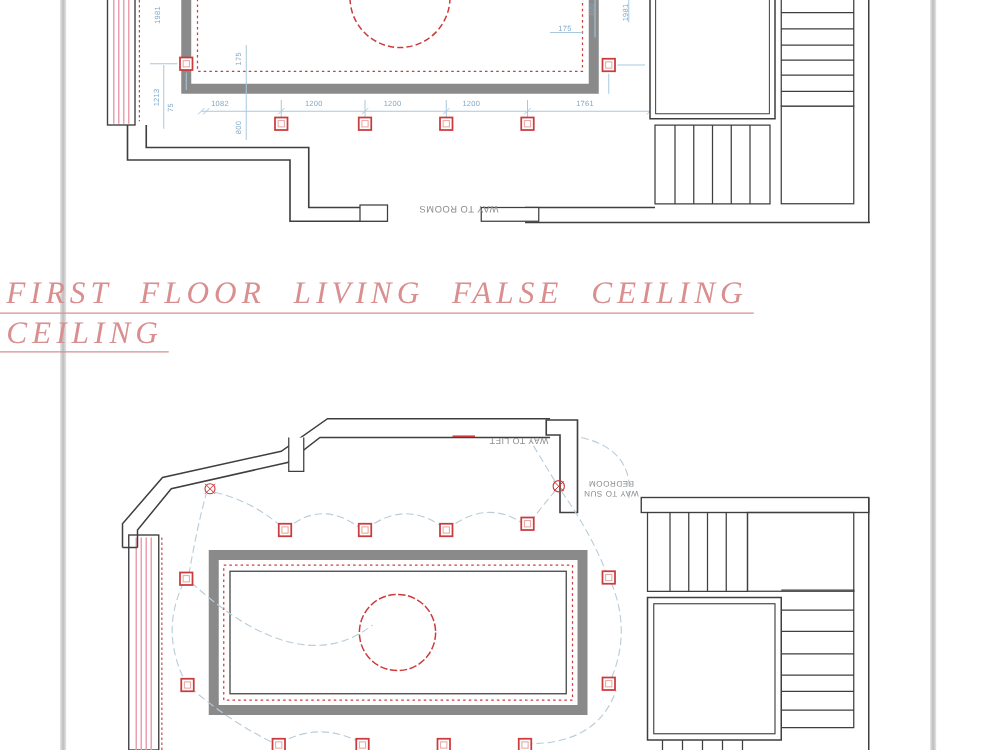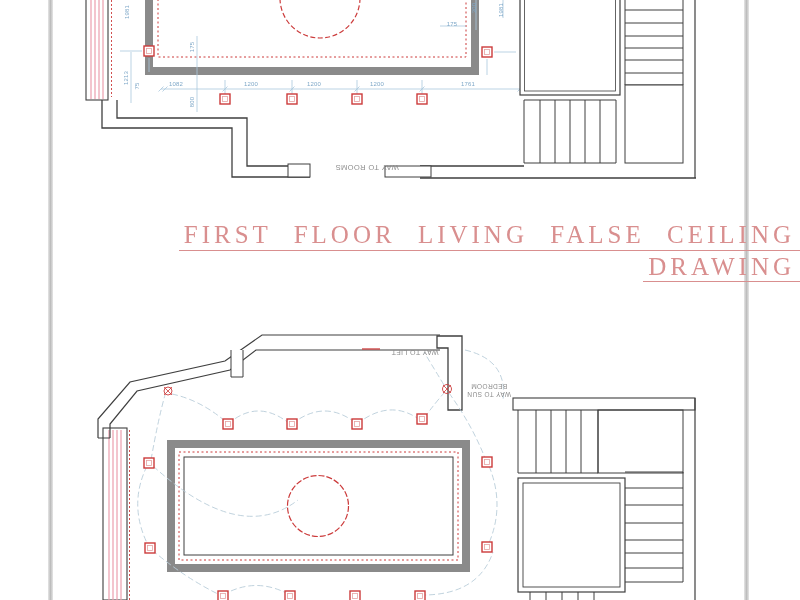--- a/index.html
+++ b/index.html
@@ -3,21 +3,21 @@
 <meta charset="utf-8">
 <style>
   html,body{margin:0;padding:0;background:#ffffff;}
   #canvas{position:relative;width:800px;height:600px;overflow:hidden;background:#ffffff;
           font-family:"Liberation Sans",sans-serif;}
   #plan-svg{position:absolute;left:0;top:0;}
   .sheet-edge{position:absolute;top:0;bottom:0;width:5px;
               background:linear-gradient(90deg,#e6e6e6,#bdbdbd 50%,#e6e6e6);}
   #sheet-edge-left{left:48px;}
   #sheet-edge-right{left:744px;}
-  .sheet-title{position:absolute;top:221px;left:0;right:0;text-align:right;z-index:3;}
+  .sheet-title{position:absolute;top:221px;left:0;right:0;text-align:left;z-index:3;font-style:italic;}
   .title-line{display:inline-block;font-family:"Liberation Serif",serif;font-size:25px;
               color:#d98f8f;letter-spacing:4px;word-spacing:12px;line-height:1.1;
               border-bottom:1.4px solid #d98f8f;padding:0 5px 1px 5px;}
   .title-line2{margin-top:2px;}
   .plan-label{position:absolute;z-index:3;font-size:7px;color:#8c8c8c;letter-spacing:0.4px;
               white-space:nowrap;transform:translate(-50%,-50%) rotate(180deg);}
   .plan-label .lbl-line{text-align:center;line-height:1.25;}
   .dim-text{position:absolute;z-index:3;font-size:6px;color:#7fa8c8;white-space:nowrap;
             letter-spacing:0.2px;}
   .light{fill:#ffffff;stroke:#cc3b3b;stroke-width:1.4;}
@@ -170,21 +170,21 @@
 
   <div class="plan-label" style="left:415px;top:352px;">WAY TO LIFT</div>
 
   <div class="plan-label" style="left:489px;top:390px;font-size:6.5px;">
     <div class="lbl-line">WAY TO SUN</div>
     <div class="lbl-line">BEDROOM</div>
   </div>
 
   <div class="sheet-title">
     <div><span class="title-line">FIRST FLOOR LIVING FALSE CEILING</span></div>
-    <div class="title-line2"><span class="title-line">DRAWING</span></div>
+    <div class="title-line2"><span class="title-line">CEILING</span></div>
   </div>
 
   <div id="dim-layer">
       <div class="dim-text" style="left: 127px; top: 12px; transform: translate(-50%, -50%) rotate(-90deg);">1981</div>
       <div class="dim-text" style="left: 126px; top: 78px; transform: translate(-50%, -50%) rotate(-90deg);">1213</div>
       <div class="dim-text" style="left: 137px; top: 86px; transform: translate(-50%, -50%) rotate(-90deg);">75</div>
       <div class="dim-text" style="left: 192px; top: 47px; transform: translate(-50%, -50%) rotate(-90deg);">175</div>
       <div class="dim-text" style="left: 192px; top: 102px; transform: translate(-50%, -50%) rotate(-90deg);">800</div>
       <div class="dim-text" style="left: 176px; top: 84px; transform: translate(-50%, -50%) rotate(0deg);">1082</div>
       <div class="dim-text" style="left: 251px; top: 84px; transform: translate(-50%, -50%) rotate(0deg);">1200</div>

